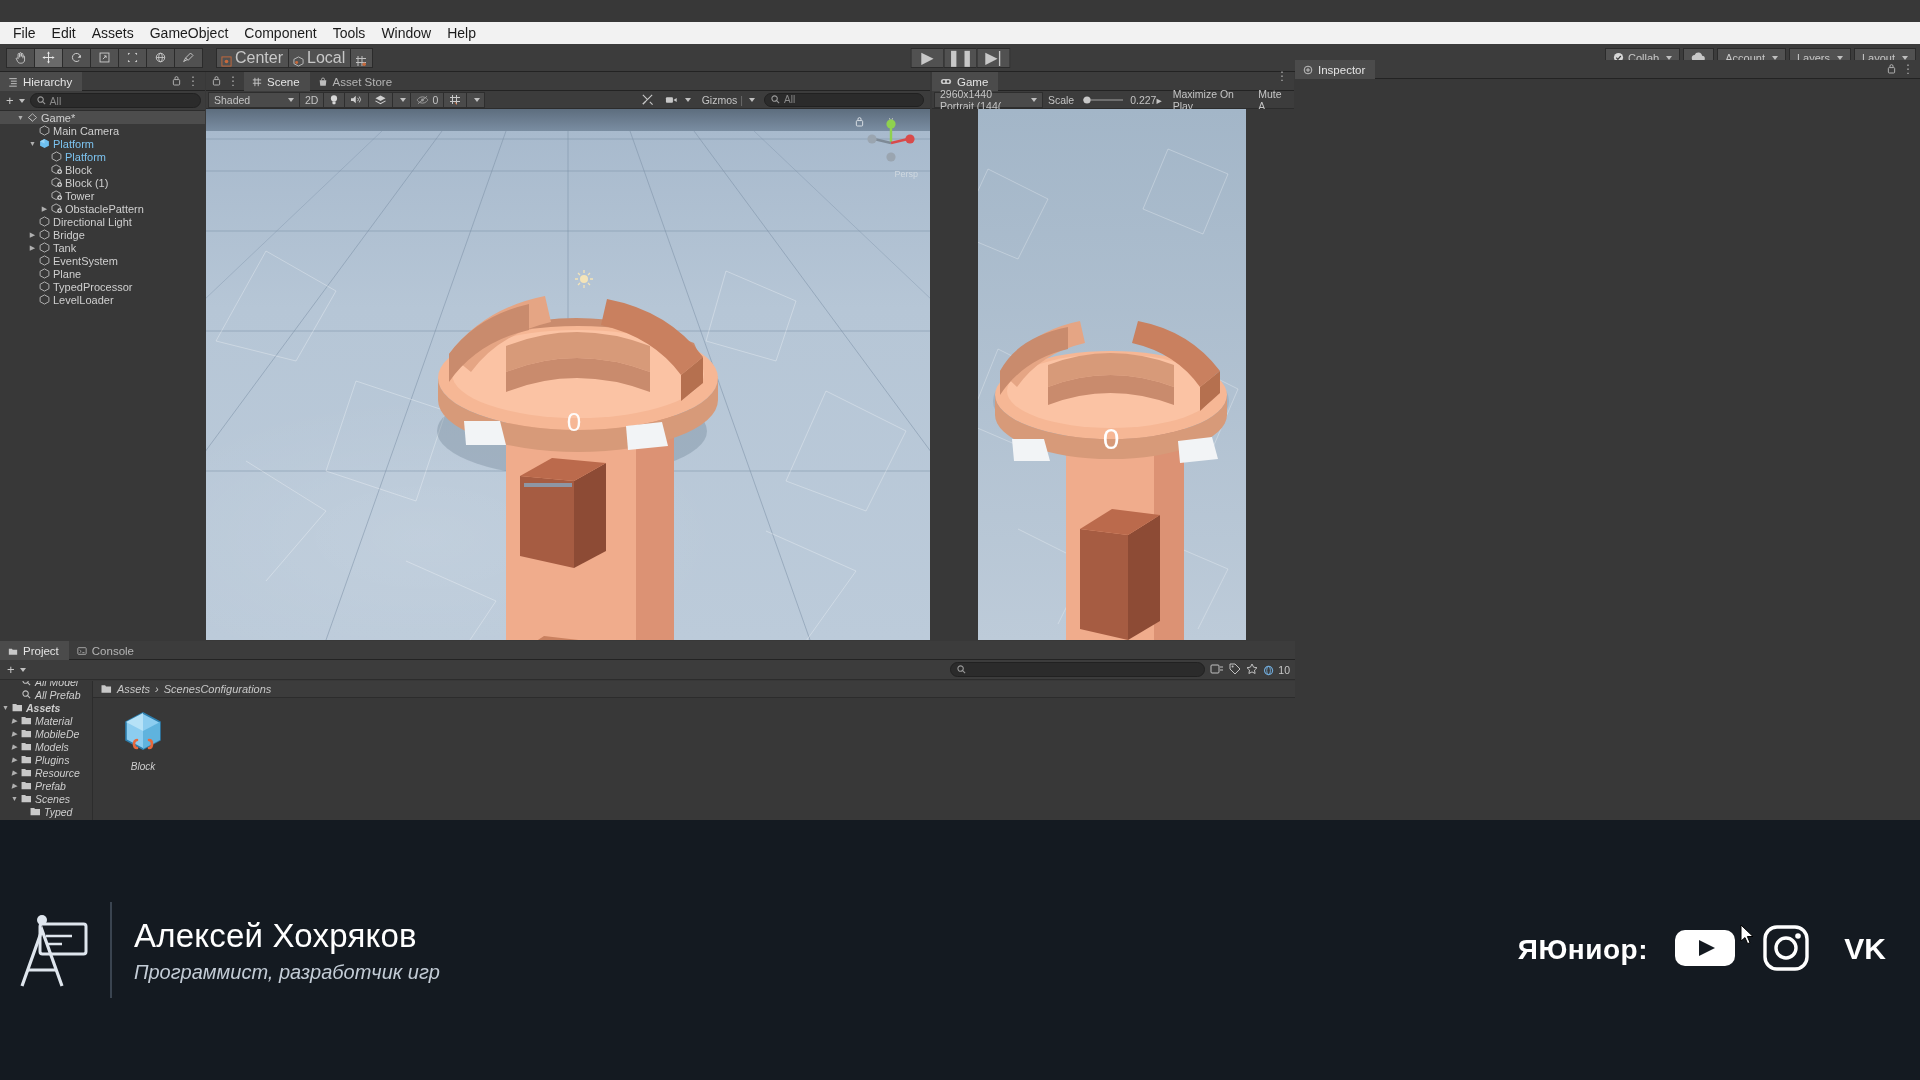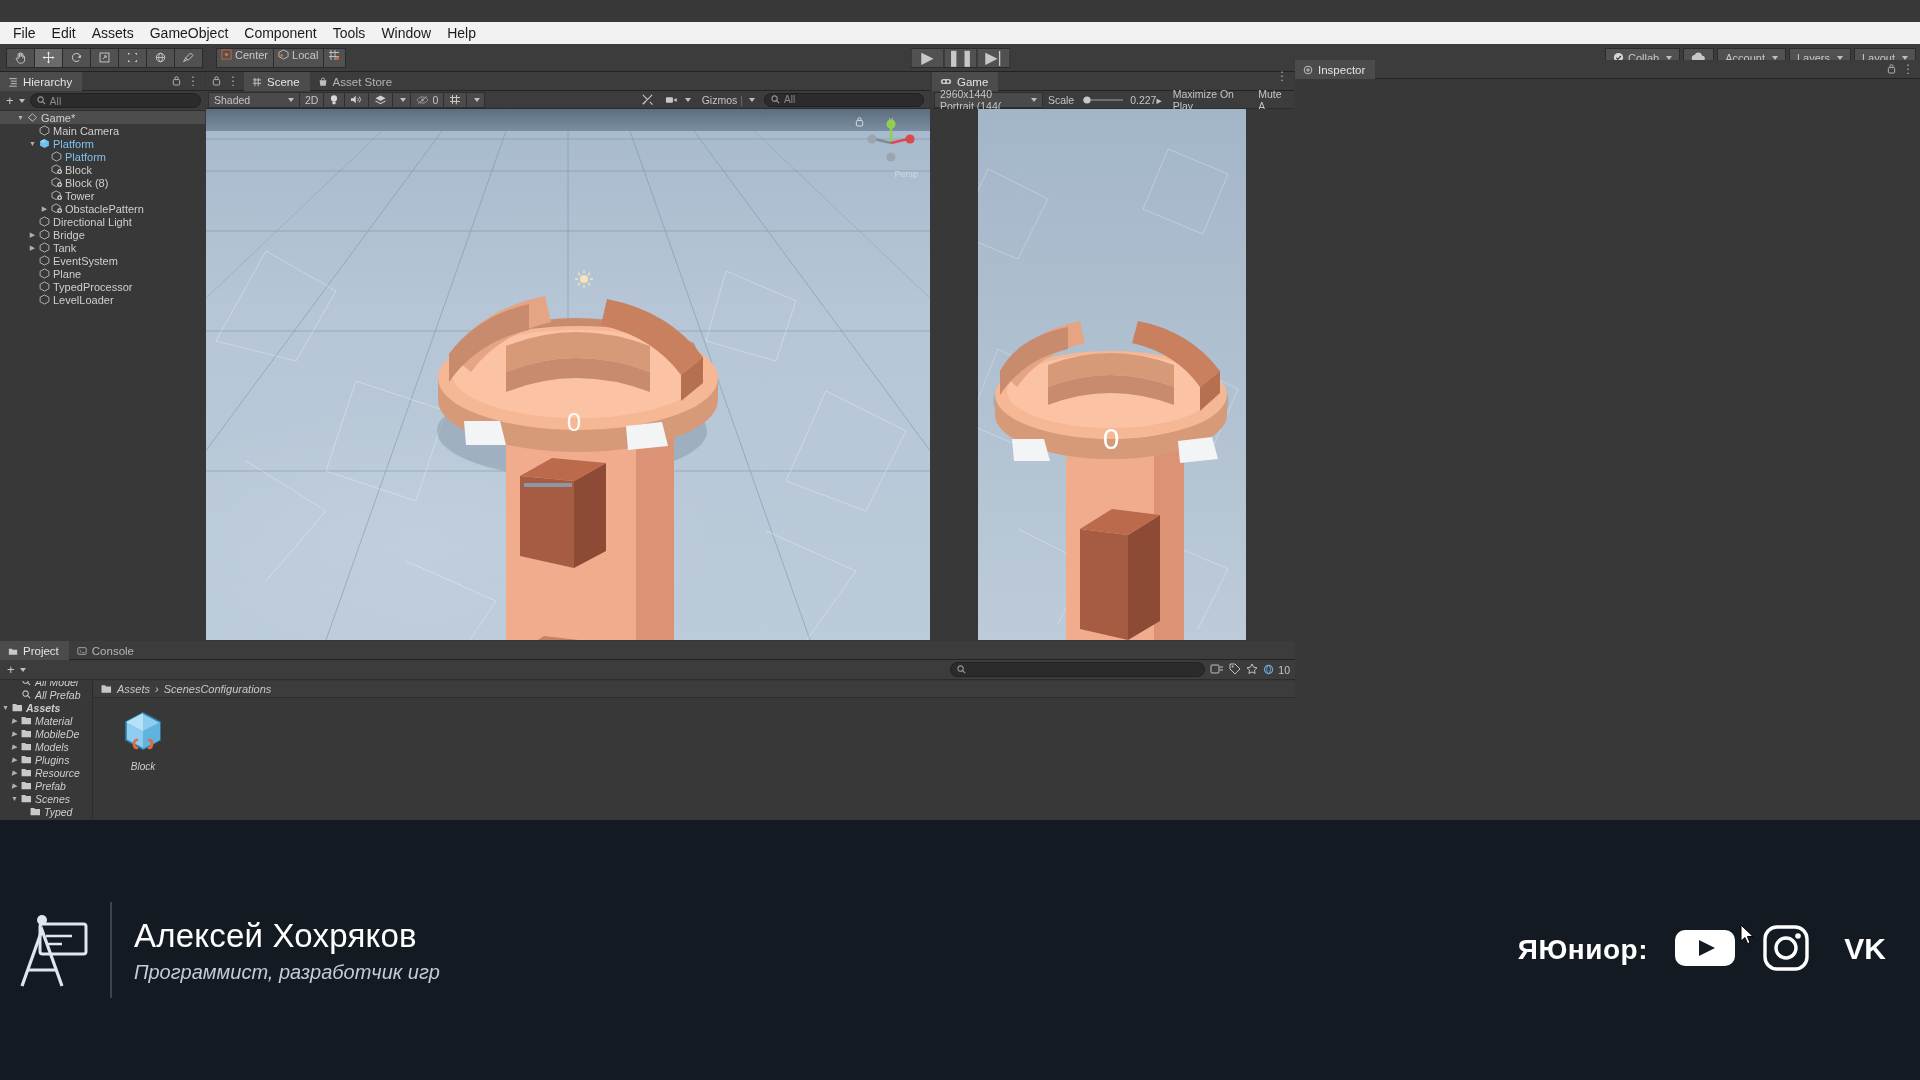--- a/index.html
+++ b/index.html
@@ -47,23 +47,23 @@
     background: #3c3c3c; border-bottom: 1px solid #232323;
     display: flex; align-items: center;
   }
   .tbtn {
     height: 20px; min-width: 29px; display: flex; align-items: center; justify-content: center;
     background: #515151; border: 1px solid #2b2b2b; margin-right: -1px; color: #c4c4c4;
   }
   .tbtn.active { background: #6a6a6a; }
   .tgroup { display: flex; align-items: center; margin-left: 6px; }
   .pivbtn {
-    height: 20px; display: flex; align-items: flex-start; gap: 3px; padding: 0 5px 0 4px;
+    height: 20px; display: flex; align-items: flex-end; gap: 3px; padding: 0 5px 0 4px;
     background: #515151; border: 1px solid #2b2b2b; margin-right: -1px;
-    font-size: 11px; color: #c8c8c8; white-space: nowrap;
+    font-size: 16px; color: #c8c8c8; white-space: nowrap;
   }
   .playgroup {
     position: absolute; left: 50%; transform: translateX(-50%);
     display: flex; align-items: center;
   }
   .playbtn {
     width: 34px; height: 20px; display: flex; align-items: center; justify-content: center;
     background: #515151; border: 1px solid #2b2b2b; margin-right: -1px; color: #c8c8c8;
   }
   .tbright { position: absolute; right: 4px; display: flex; align-items: center; gap: 3px; }
@@ -393,21 +393,21 @@
         </div>
         <div class="hrow">
           <span class="arrow" style="margin-left: 39px;"></span>
           <span class="gicon">
             <svg width="12" height="11" viewBox="0 0 13 12">
               <polygon points="5.5,1 10,3.4 10,8 5.5,10.4 1,8 1,3.4" fill="none" stroke="#b9b9b9" stroke-width="1"></polygon>
               <circle cx="9.4" cy="8.4" r="2.6" fill="#d8d8d8"></circle>
               <path d="M9.4 6.9v3M7.9 8.4h3" stroke="#3a3a3a" stroke-width="1"></path>
             </svg>
           </span>
-          <span class="hlabel">Block (8)</span>
+          <span class="hlabel">Block (1)</span>
         </div>
         <div class="hrow">
           <span class="arrow" style="margin-left: 39px;"></span>
           <span class="gicon">
             <svg width="12" height="11" viewBox="0 0 13 12">
               <polygon points="5.5,1 10,3.4 10,8 5.5,10.4 1,8 1,3.4" fill="none" stroke="#b9b9b9" stroke-width="1"></polygon>
               <circle cx="9.4" cy="8.4" r="2.6" fill="#d8d8d8"></circle>
               <path d="M9.4 6.9v3M7.9 8.4h3" stroke="#3a3a3a" stroke-width="1"></path>
             </svg>
           </span>
@@ -833,21 +833,21 @@
         <svg width="12" height="12" viewBox="0 0 12 12">
             <path d="M1 1h5l5 5-5 5-5-5z" fill="none" stroke="#c0c0c0" stroke-width="1"></path>
             <circle cx="3.6" cy="3.6" r="1" fill="#c0c0c0"></circle>
           </svg>
       </span>
       <span>
         <svg width="12" height="12" viewBox="0 0 12 12">
             <path d="M6 1l1.6 3.2 3.4.5-2.5 2.4.6 3.4L6 8.9 2.9 10.5l.6-3.4L1 4.7l3.4-.5z" fill="none" stroke="#c0c0c0" stroke-width="1"></path>
           </svg>
       </span>
-      <span style="display:flex;align-items:flex-start;gap:2px;font-size:10.5px;color:#c8c8c8">
+      <span style="display:flex;align-items:flex-end;gap:2px;font-size:10.5px;color:#c8c8c8">
         <svg width="13" height="11" viewBox="0 0 14 11">
             <circle cx="6" cy="5.5" r="4.4" fill="none" stroke="#6fa8d6" stroke-width="1.2"></circle>
             <ellipse cx="6" cy="5.5" rx="2" ry="4.4" fill="none" stroke="#6fa8d6" stroke-width="1"></ellipse>
           </svg>
         <span>10</span>
       </span>
     </div>
     <div class="proj-body">
       <div class="proj-tree" id="proj-tree">
           <div class="ptrow" style="margin-top: -6px;">

